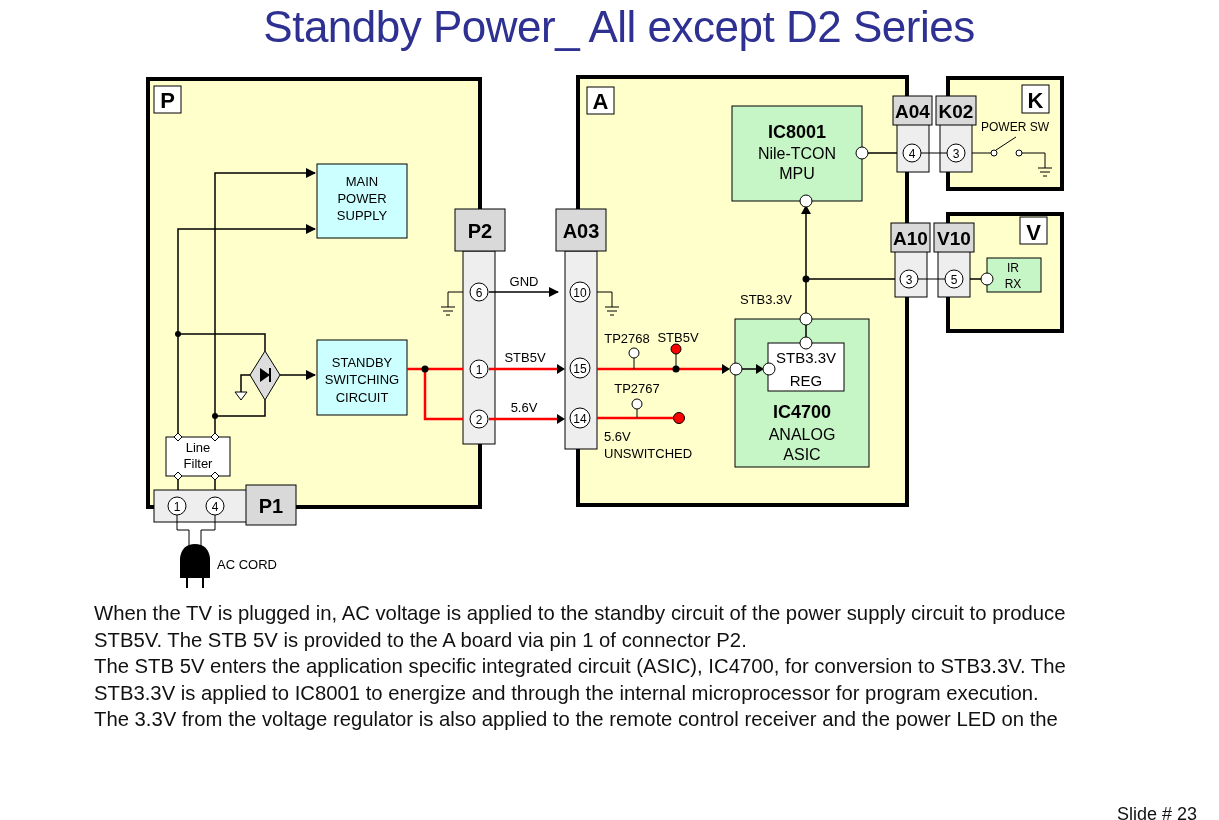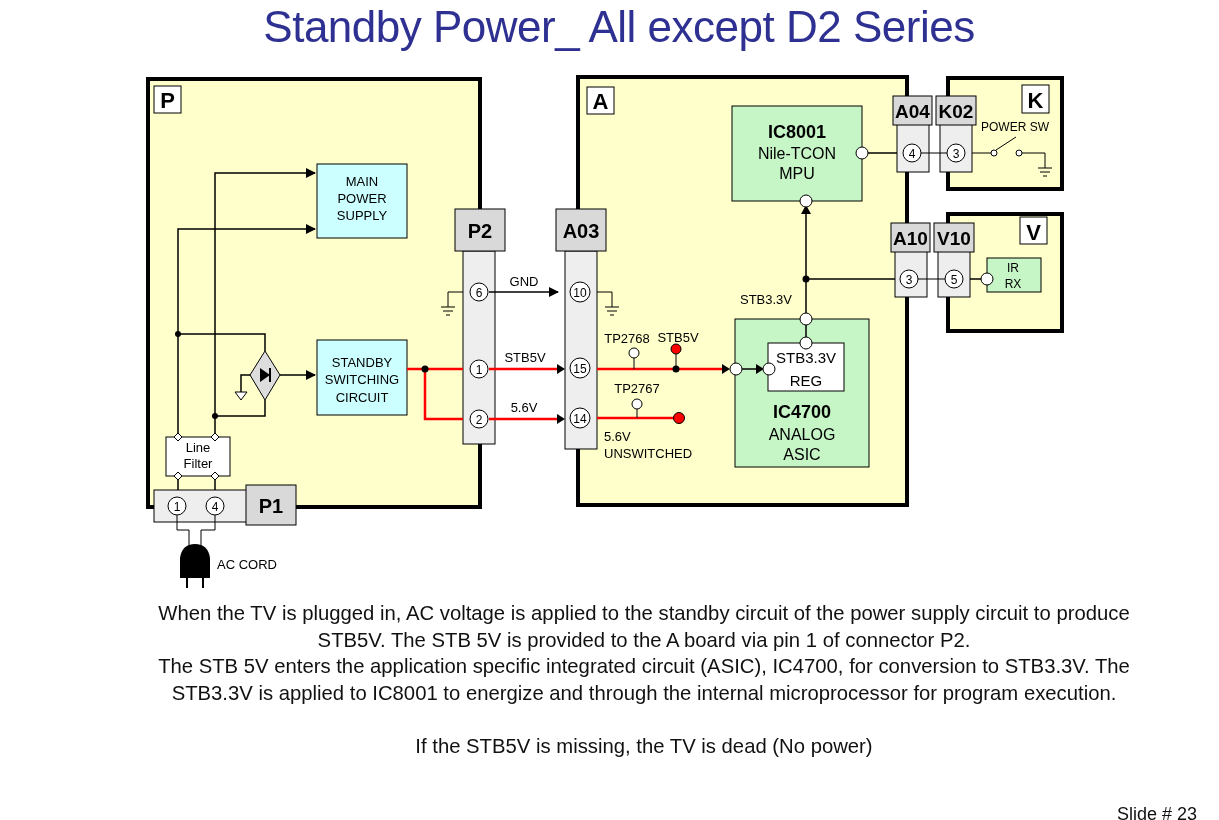--- a/index.html
+++ b/index.html
@@ -1,20 +1,20 @@
 <!DOCTYPE html>
 <html><head>
 <meta charset="utf-8">
 <style>
   html, body { margin:0; padding:0; background:#ffffff; }
   body { width:1219px; height:820px; position:relative; overflow:hidden; font-family:"Liberation Sans", sans-serif; }
   #title { position:absolute; left:0; top:2px; width:1238px; text-align:center; font-size:44px; color:#2e3192; letter-spacing:-0.5px; }
   #diagram { position:absolute; left:0; top:0; }
   .desc { position:absolute; left:94px; top:600px; width:1100px; font-size:20.3px; line-height:26.5px; color:#111; }
-  .desc p { margin:0;text-align:center; }
+  .desc p { margin:0; }
   .desc .gap { height:26.5px; }
   #slide-num { position:absolute; left:1117px; top:804px; font-size:18px; color:#111; }
   svg text { font-family:"Liberation Sans", sans-serif; }
 </style>
 </head>
 <body>
 
 <div id="title">Standby Power_ All except D2 Series</div>
 
 <svg id="diagram" width="1219" height="600" viewBox="0 0 1219 600" xmlns="http://www.w3.org/2000/svg">
@@ -269,17 +269,17 @@
     <text x="954" y="284" font-size="12" text-anchor="middle">5</text>
   </g>
   <line x1="918" y1="279" x2="945" y2="279" stroke="#000" stroke-width="1"></line>
 </svg>
 
 <div class="desc">
   <p>When the TV is plugged in, AC voltage is applied to the standby circuit of the power supply circuit to produce</p>
   <p>STB5V. The STB 5V is provided to the A board via pin 1 of connector P2.</p>
   <p>The STB 5V enters the application specific integrated circuit (ASIC), IC4700, for conversion to STB3.3V. The</p>
   <p>STB3.3V is applied to IC8001 to energize and through the internal microprocessor for program execution.</p>
+  <p>The 3.3V from the voltage regulator is also applied to the remote control receiver and the power LED on the</p>
   <div class="gap"></div>
-  <p>If the STB5V is missing, the TV is dead (No power)</p>
 </div>
 
 <div id="slide-num">Slide # 23</div>
 
 </body></html>

